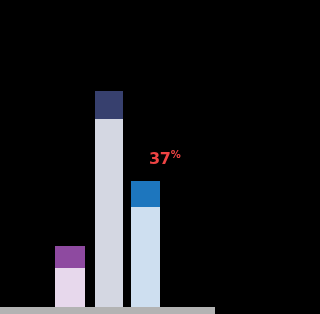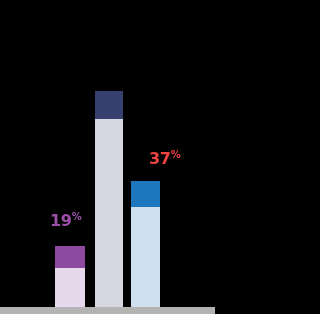--- a/index.html
+++ b/index.html
@@ -75,21 +75,20 @@
 <div id="chart-root">
 
   <div class="plot-area">
 
     <div class="bar-group" style="left:55px; width:30px; height:300px;">
       <div class="bar-track" style="height:39px;">
         <div class="bar-base" style="height:39px; background:#e7d8ec;"></div>
       </div>
       <div class="bar-cap" style="bottom:39px; height:22px; background:#8e4aa0;"></div>
     </div>
-    <div class="bar-label" style="left:50px; top:212px; color:#9b4fa8;"><span>19</span><span class="pct-sign">%</span></div>
 
     <div class="bar-group" style="left:95px; width:28px; height:300px;">
       <div class="bar-track" style="height:188px;">
         <div class="bar-base" style="height:188px; background:#d4d7e2;"></div>
       </div>
       <div class="bar-cap" style="bottom:188px; height:28px; background:#37406e;"></div>
     </div>
 
     <div class="bar-group" style="left:131px; width:29px; height:300px;">
       <div class="bar-track" style="height:100px;">

